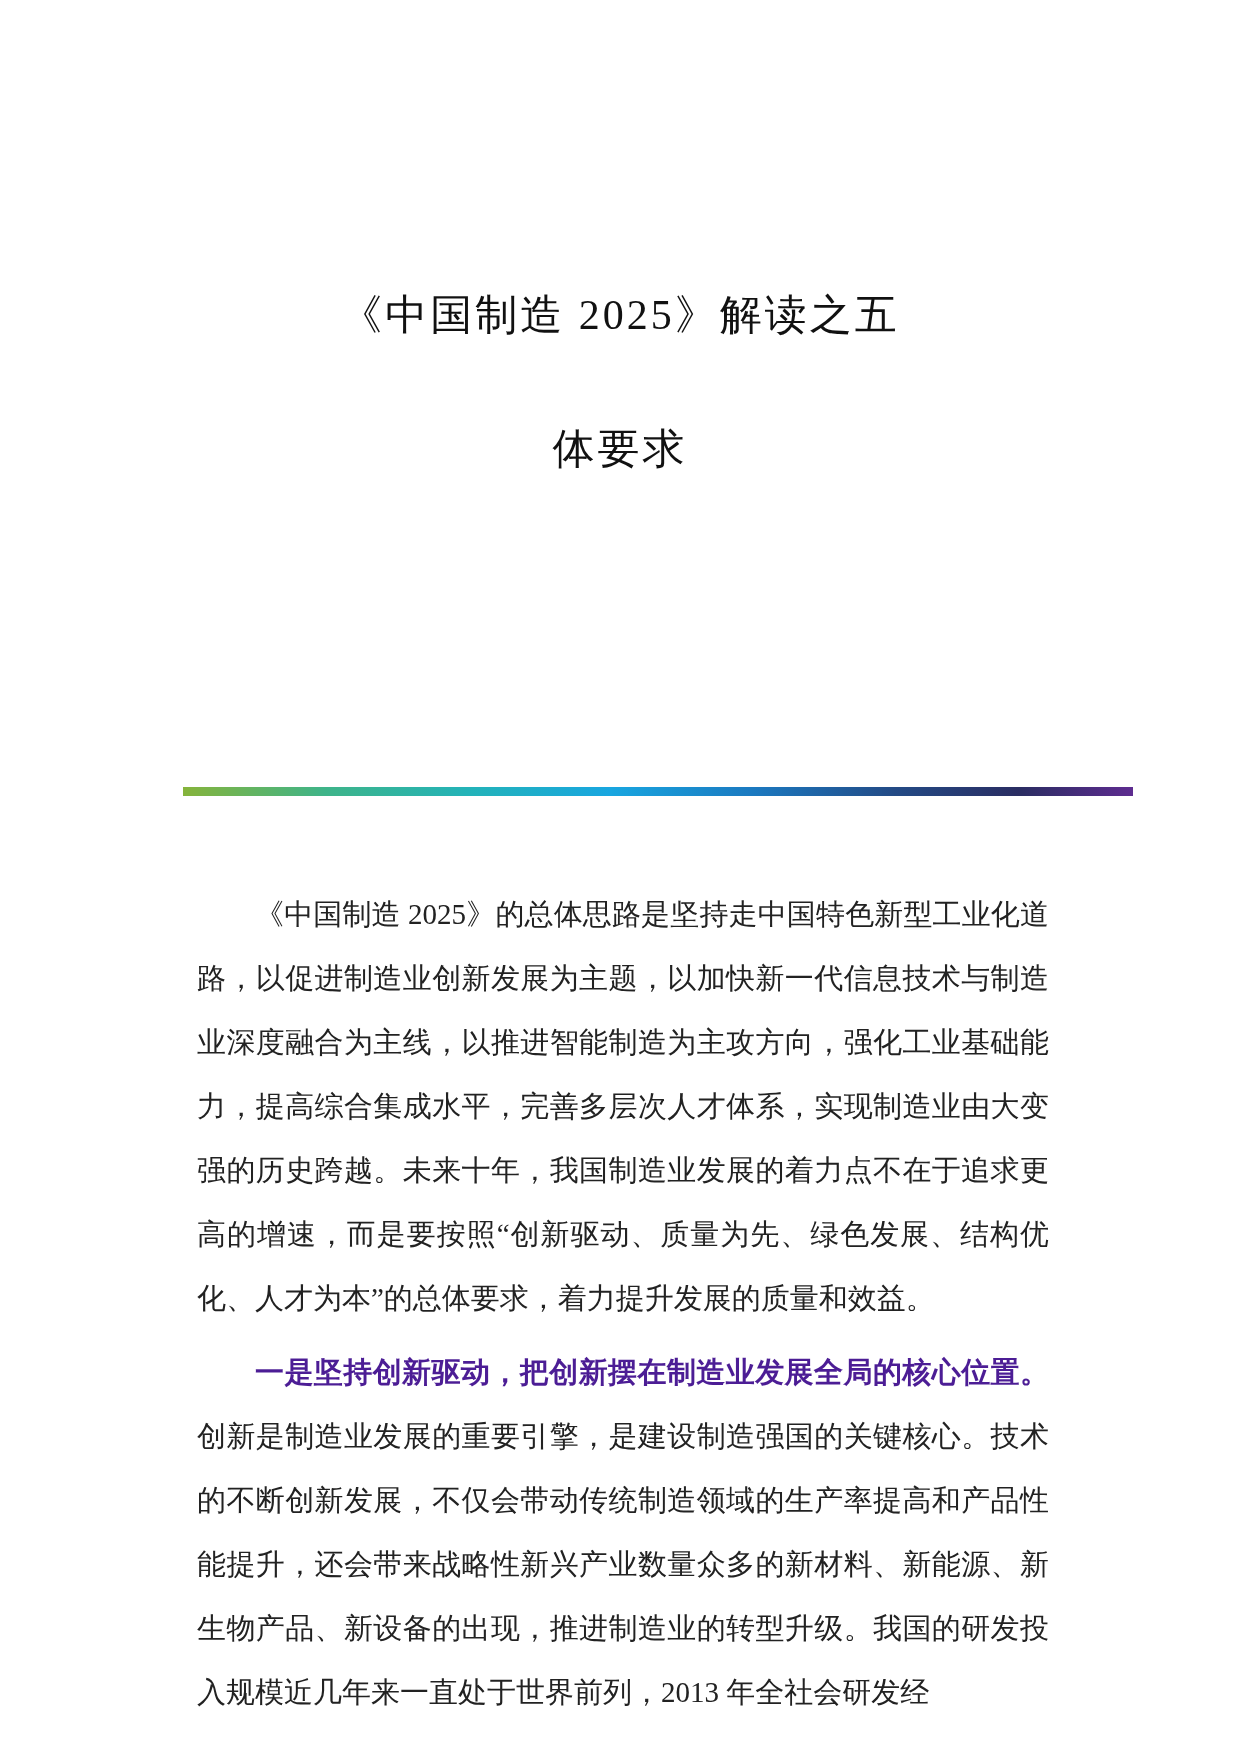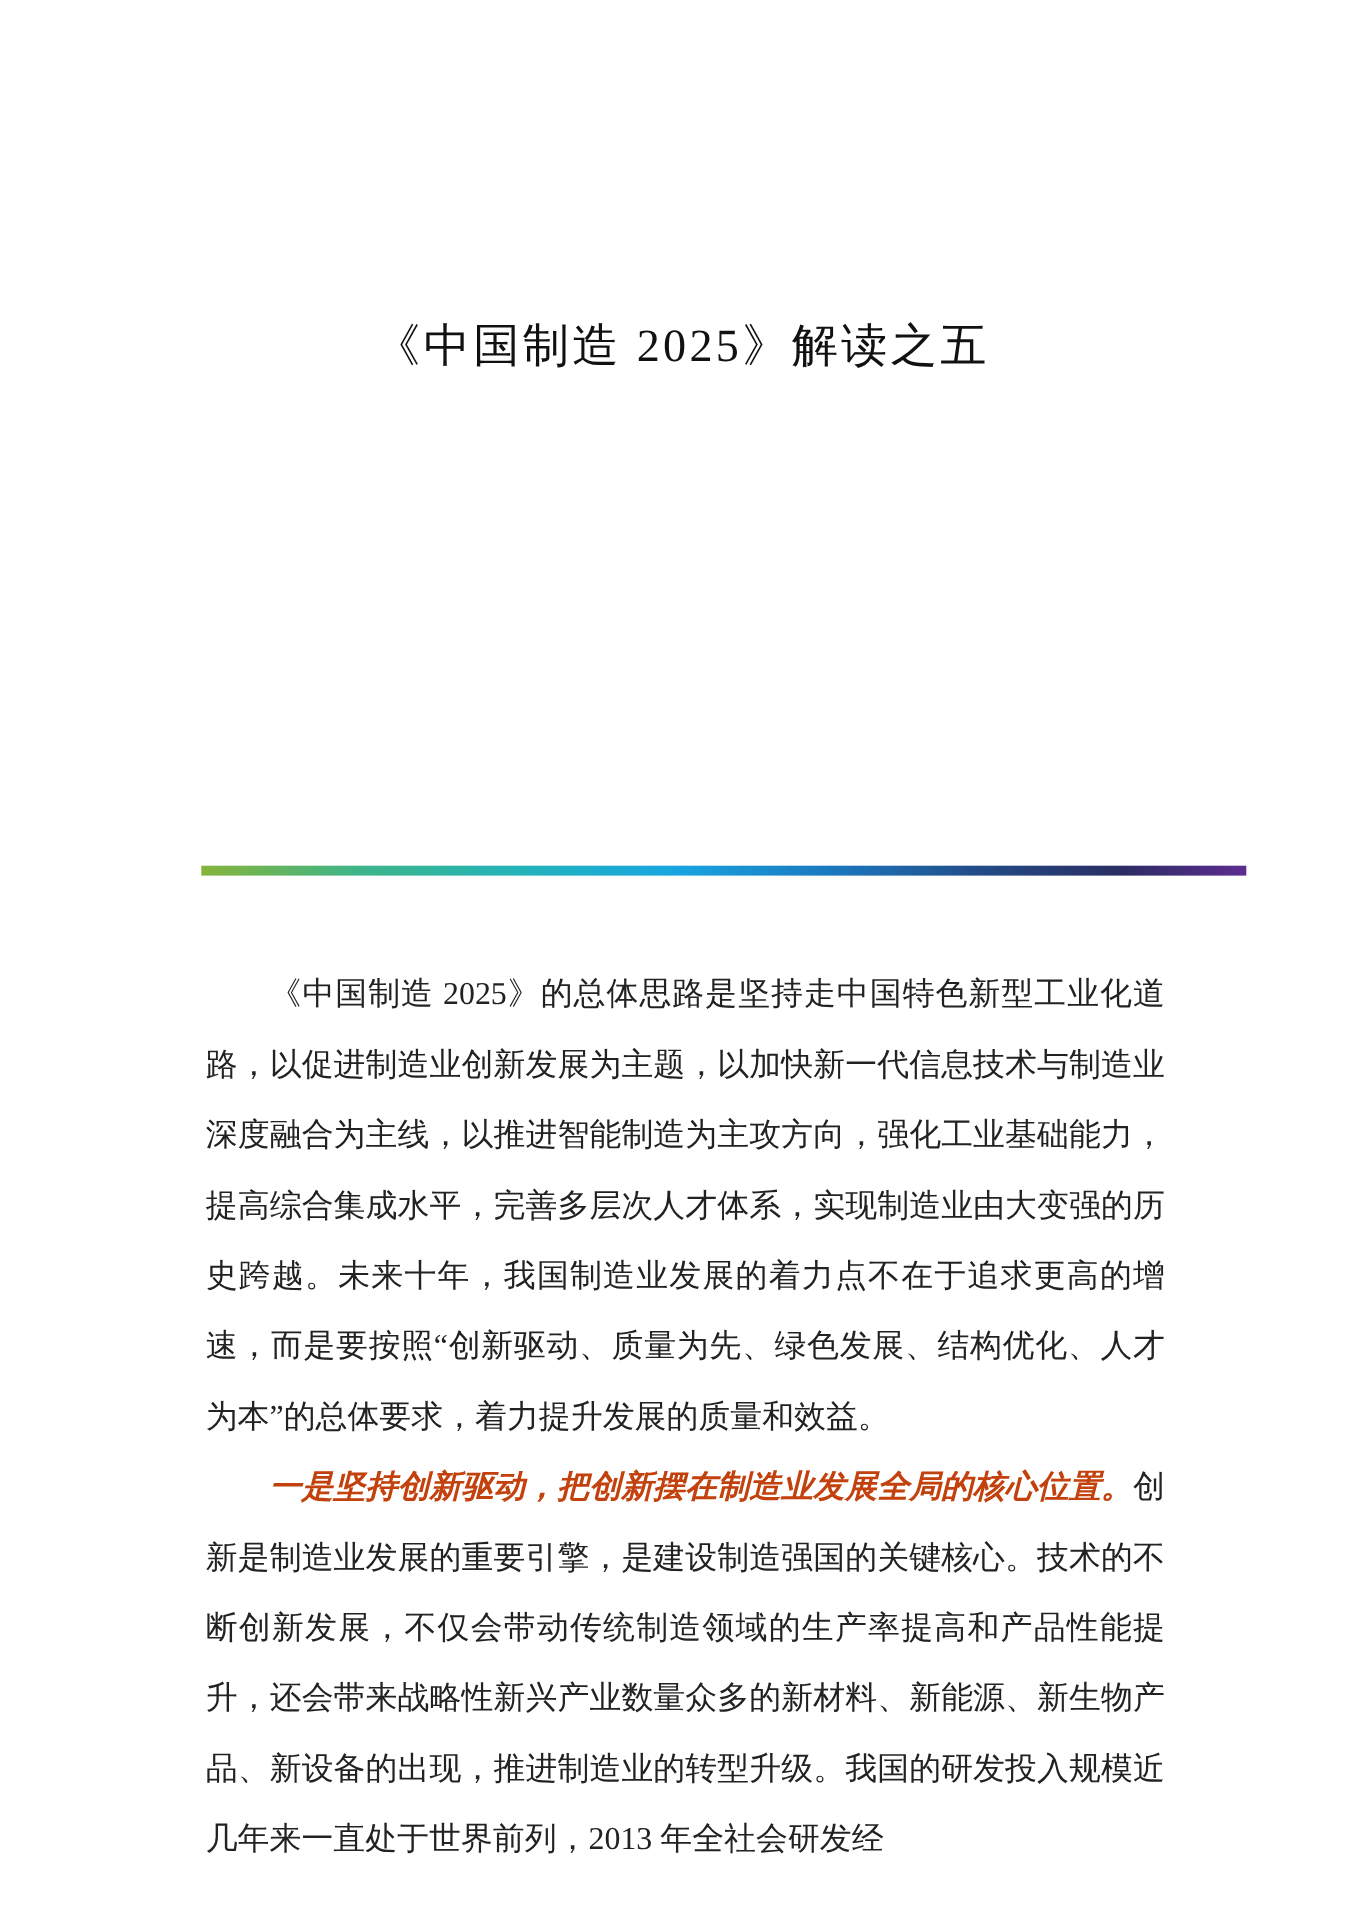--- a/index.html
+++ b/index.html
@@ -42,36 +42,36 @@
     position: absolute;
     left: 187px;
     top: 872px;
     width: 872px;
     font-size: 29px;
     line-height: 64px;
     text-align: justify;
     color: #222222;
   }
   .body-block p {
-    margin: 0;
+    margin: 10px;
     text-indent: 2em;
   }
   .body-block .bold {
     font-weight: 700;
-    color: #c2410c;
-    font-style: italic;
+    color: #4c1d95;
   }
 </style>
 </head>
 <body>
 
 <div class="page">
 
   <div class="title-block">
     <div class="title-line">《中国制造 2025》解读之五</div>
+    <div class="title-line">体要求</div>
   </div>
 
   <div class="divider" style="background: linear-gradient(90deg, rgb(134, 180, 59) 0%, rgb(62, 180, 137) 15%, rgb(35, 179, 184) 30%, rgb(24, 166, 224) 45%, rgb(27, 121, 192) 60%, rgb(35, 74, 133) 75%, rgb(42, 45, 98) 88%, rgb(94, 44, 144) 100%);"></div>
 
   <div class="body-block">
       <p><span>《中国制造 2025》的总体思路是坚持走中国特色新型工业化道路，以促进制造业创新发展为主题，以加快新一代信息技术与制造业深度融合为主线，以推进智能制造为主攻方向，强化工业基础能力，提高综合集成水平，完善多层次人才体系，实现制造业由大变强的历史跨越。未来十年，我国制造业发展的着力点不在于追求更高的增速，而是要按照“创新驱动、质量为先、绿色发展、结构优化、人才为本”的总体要求，着力提升发展的质量和效益。</span></p>
       <p><span class="bold">一是坚持创新驱动，把创新摆在制造业发展全局的核心位置。</span><span>创新是制造业发展的重要引擎，是建设制造强国的关键核心。技术的不断创新发展，不仅会带动传统制造领域的生产率提高和产品性能提升，还会带来战略性新兴产业数量众多的新材料、新能源、新生物产品、新设备的出现，推进制造业的转型升级。我国的研发投入规模近几年来一直处于世界前列，2013 年全社会研发经</span></p>
     </div>
 
 </div>

